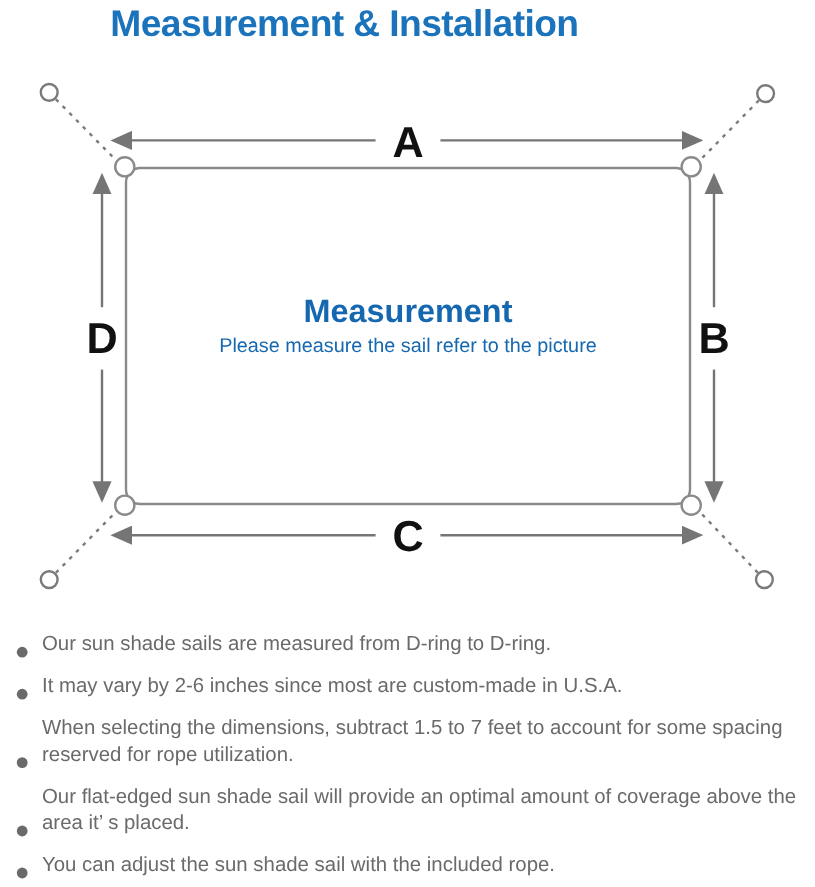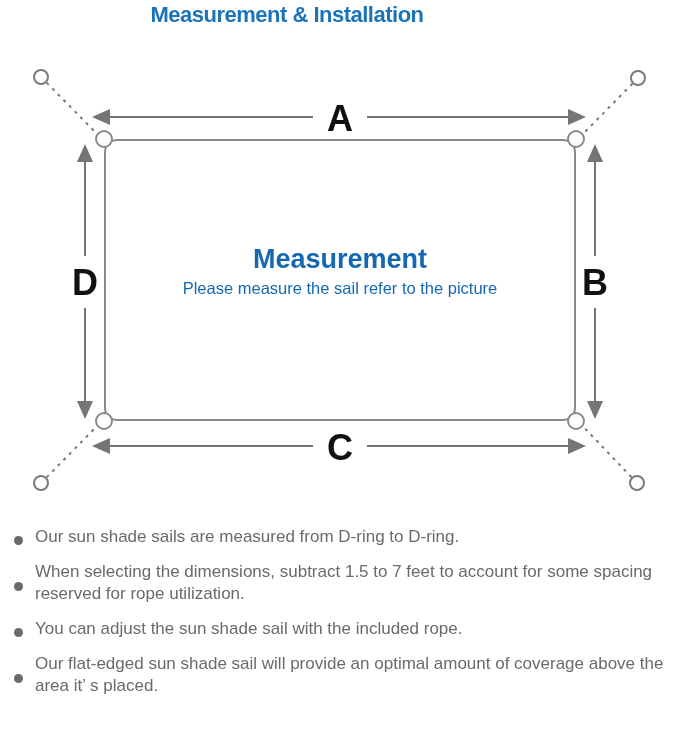--- a/index.html
+++ b/index.html
@@ -1,25 +1,25 @@
 <!DOCTYPE html>
 <html><head>
 <meta charset="utf-8">
 <style>
   html,body{margin:0;padding:0;background:#ffffff;}
   body{font-family:"Liberation Sans","DejaVu Sans",sans-serif;}
   .page{position:relative;width:679px;height:739px;background:#fff;overflow:hidden;}
   .page-title{
     position:absolute;top:2px;left:0;width:574px;
-    text-align:center;font-size:22px;font-weight:bold;letter-spacing:-0.5px;
+    text-align:center;font-size:31px;font-weight:bold;letter-spacing:-0.5px;
     color:#1b74bb;
   }
   .diagram-svg{position:absolute;left:0;top:60px;}
   .notes{position:absolute;left:14px;top:526px;width:652px;}
-  .note-row{display:flex;align-items:center;margin-bottom:13px;}
+  .note-row{display:flex;align-items:flex-end;margin-bottom:13px;}
   .note-bullet{
     flex:0 0 9px;width:9px;height:9px;border-radius:50%;
     background:#6a6a6a;margin-top:7px;margin-right:12px;
   }
   .note-text{
     color:#6a6a6a;font-size:17px;line-height:22px;max-width:630px;
   }
   .dim-label{font-weight:bold;font-family:"Liberation Sans","DejaVu Sans",sans-serif;}
   .diag-heading{font-weight:bold;font-family:"Liberation Sans","DejaVu Sans",sans-serif;}
   .diag-subheading{font-family:"Liberation Sans","DejaVu Sans",sans-serif;}
@@ -81,25 +81,29 @@
     <text class="diag-subheading" x="340" y="228" font-size="16.5" text-anchor="middle" dominant-baseline="central" fill="#1568b0">Please measure the sail refer to the picture</text>
   </svg>
 
   <div class="notes">
     <div class="note-row">
       <span class="note-bullet"></span>
       <span class="note-text">Our sun shade sails are measured from D-ring to D-ring.</span>
     </div>
     <div class="note-row">
       <span class="note-bullet"></span>
+      <span class="note-text">It may vary by 2-6 inches since most are custom-made in U.S.A.</span>
+    </div>
+    <div class="note-row">
+      <span class="note-bullet"></span>
       <span class="note-text">When selecting the dimensions, subtract 1.5 to 7 feet to account for some spacing reserved for rope utilization.</span>
     </div>
     <div class="note-row">
       <span class="note-bullet"></span>
-      <span class="note-text">You can adjust the sun shade sail with the included rope.</span>
+      <span class="note-text">Our flat-edged sun shade sail will provide an optimal amount of coverage above the area it’ s placed.</span>
     </div>
     <div class="note-row">
       <span class="note-bullet"></span>
-      <span class="note-text">Our flat-edged sun shade sail will provide an optimal amount of coverage above the area it’ s placed.</span>
+      <span class="note-text">You can adjust the sun shade sail with the included rope.</span>
     </div>
   </div>
 
 </div>
 
 </body></html>

